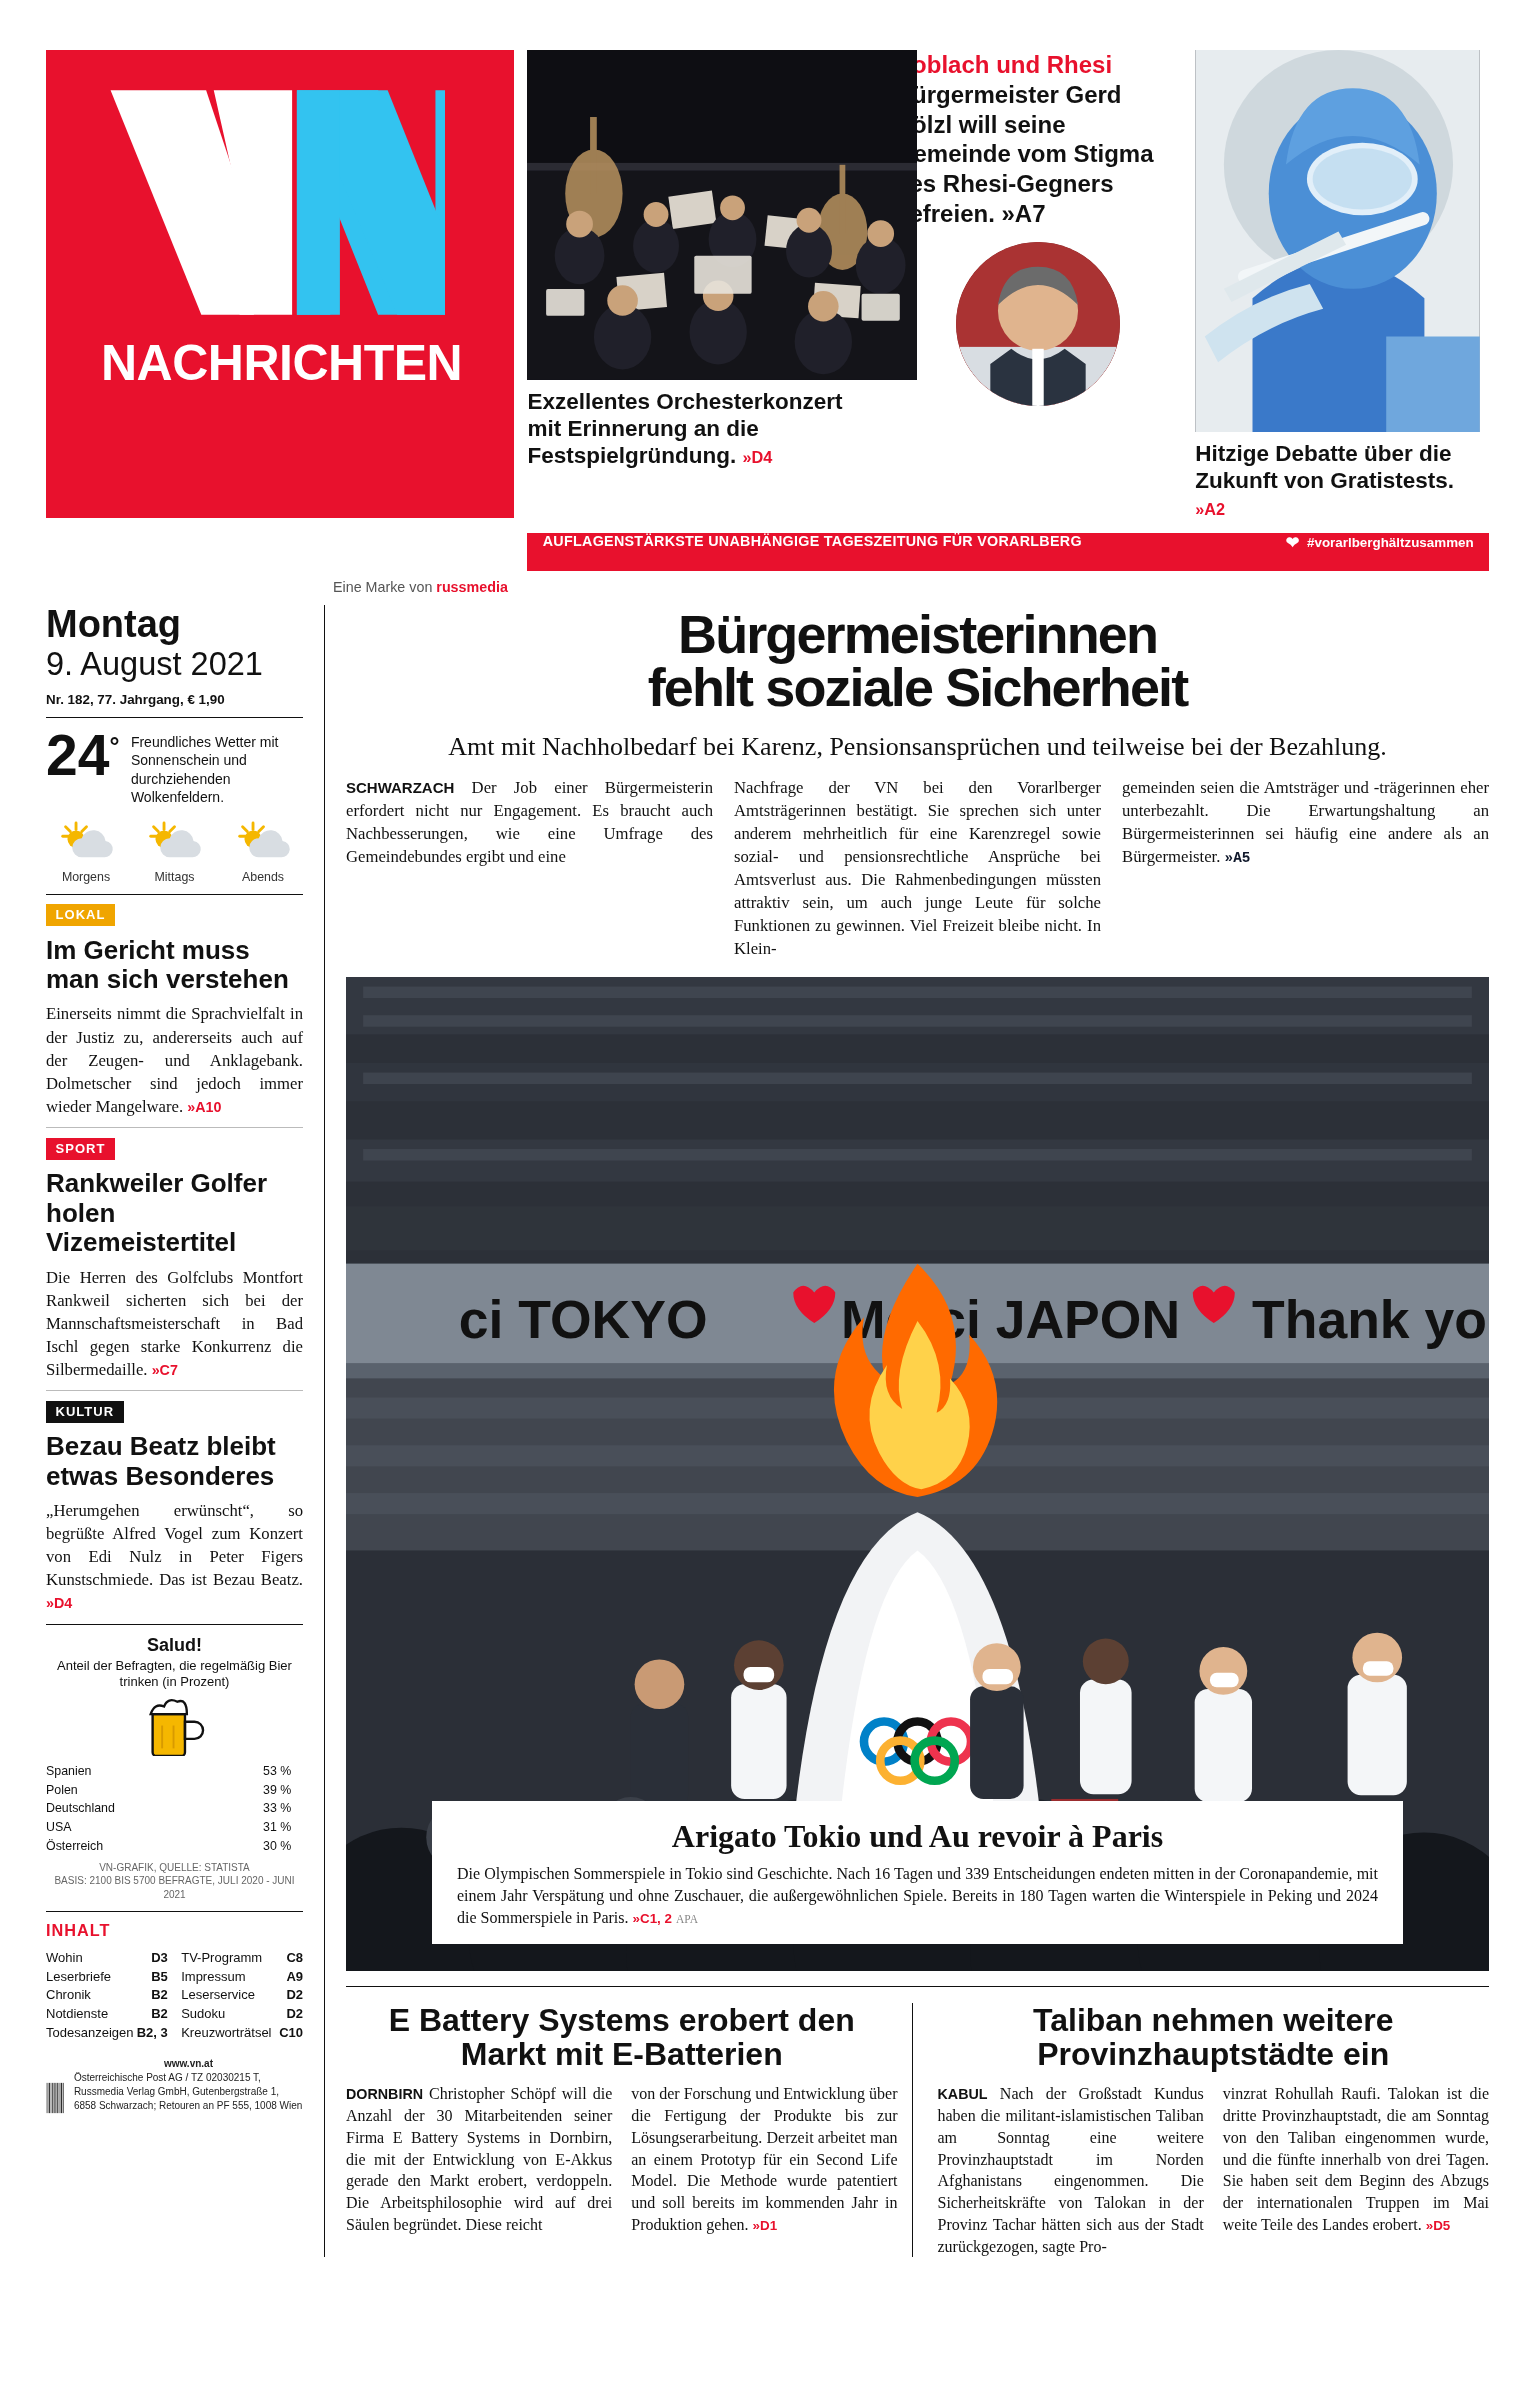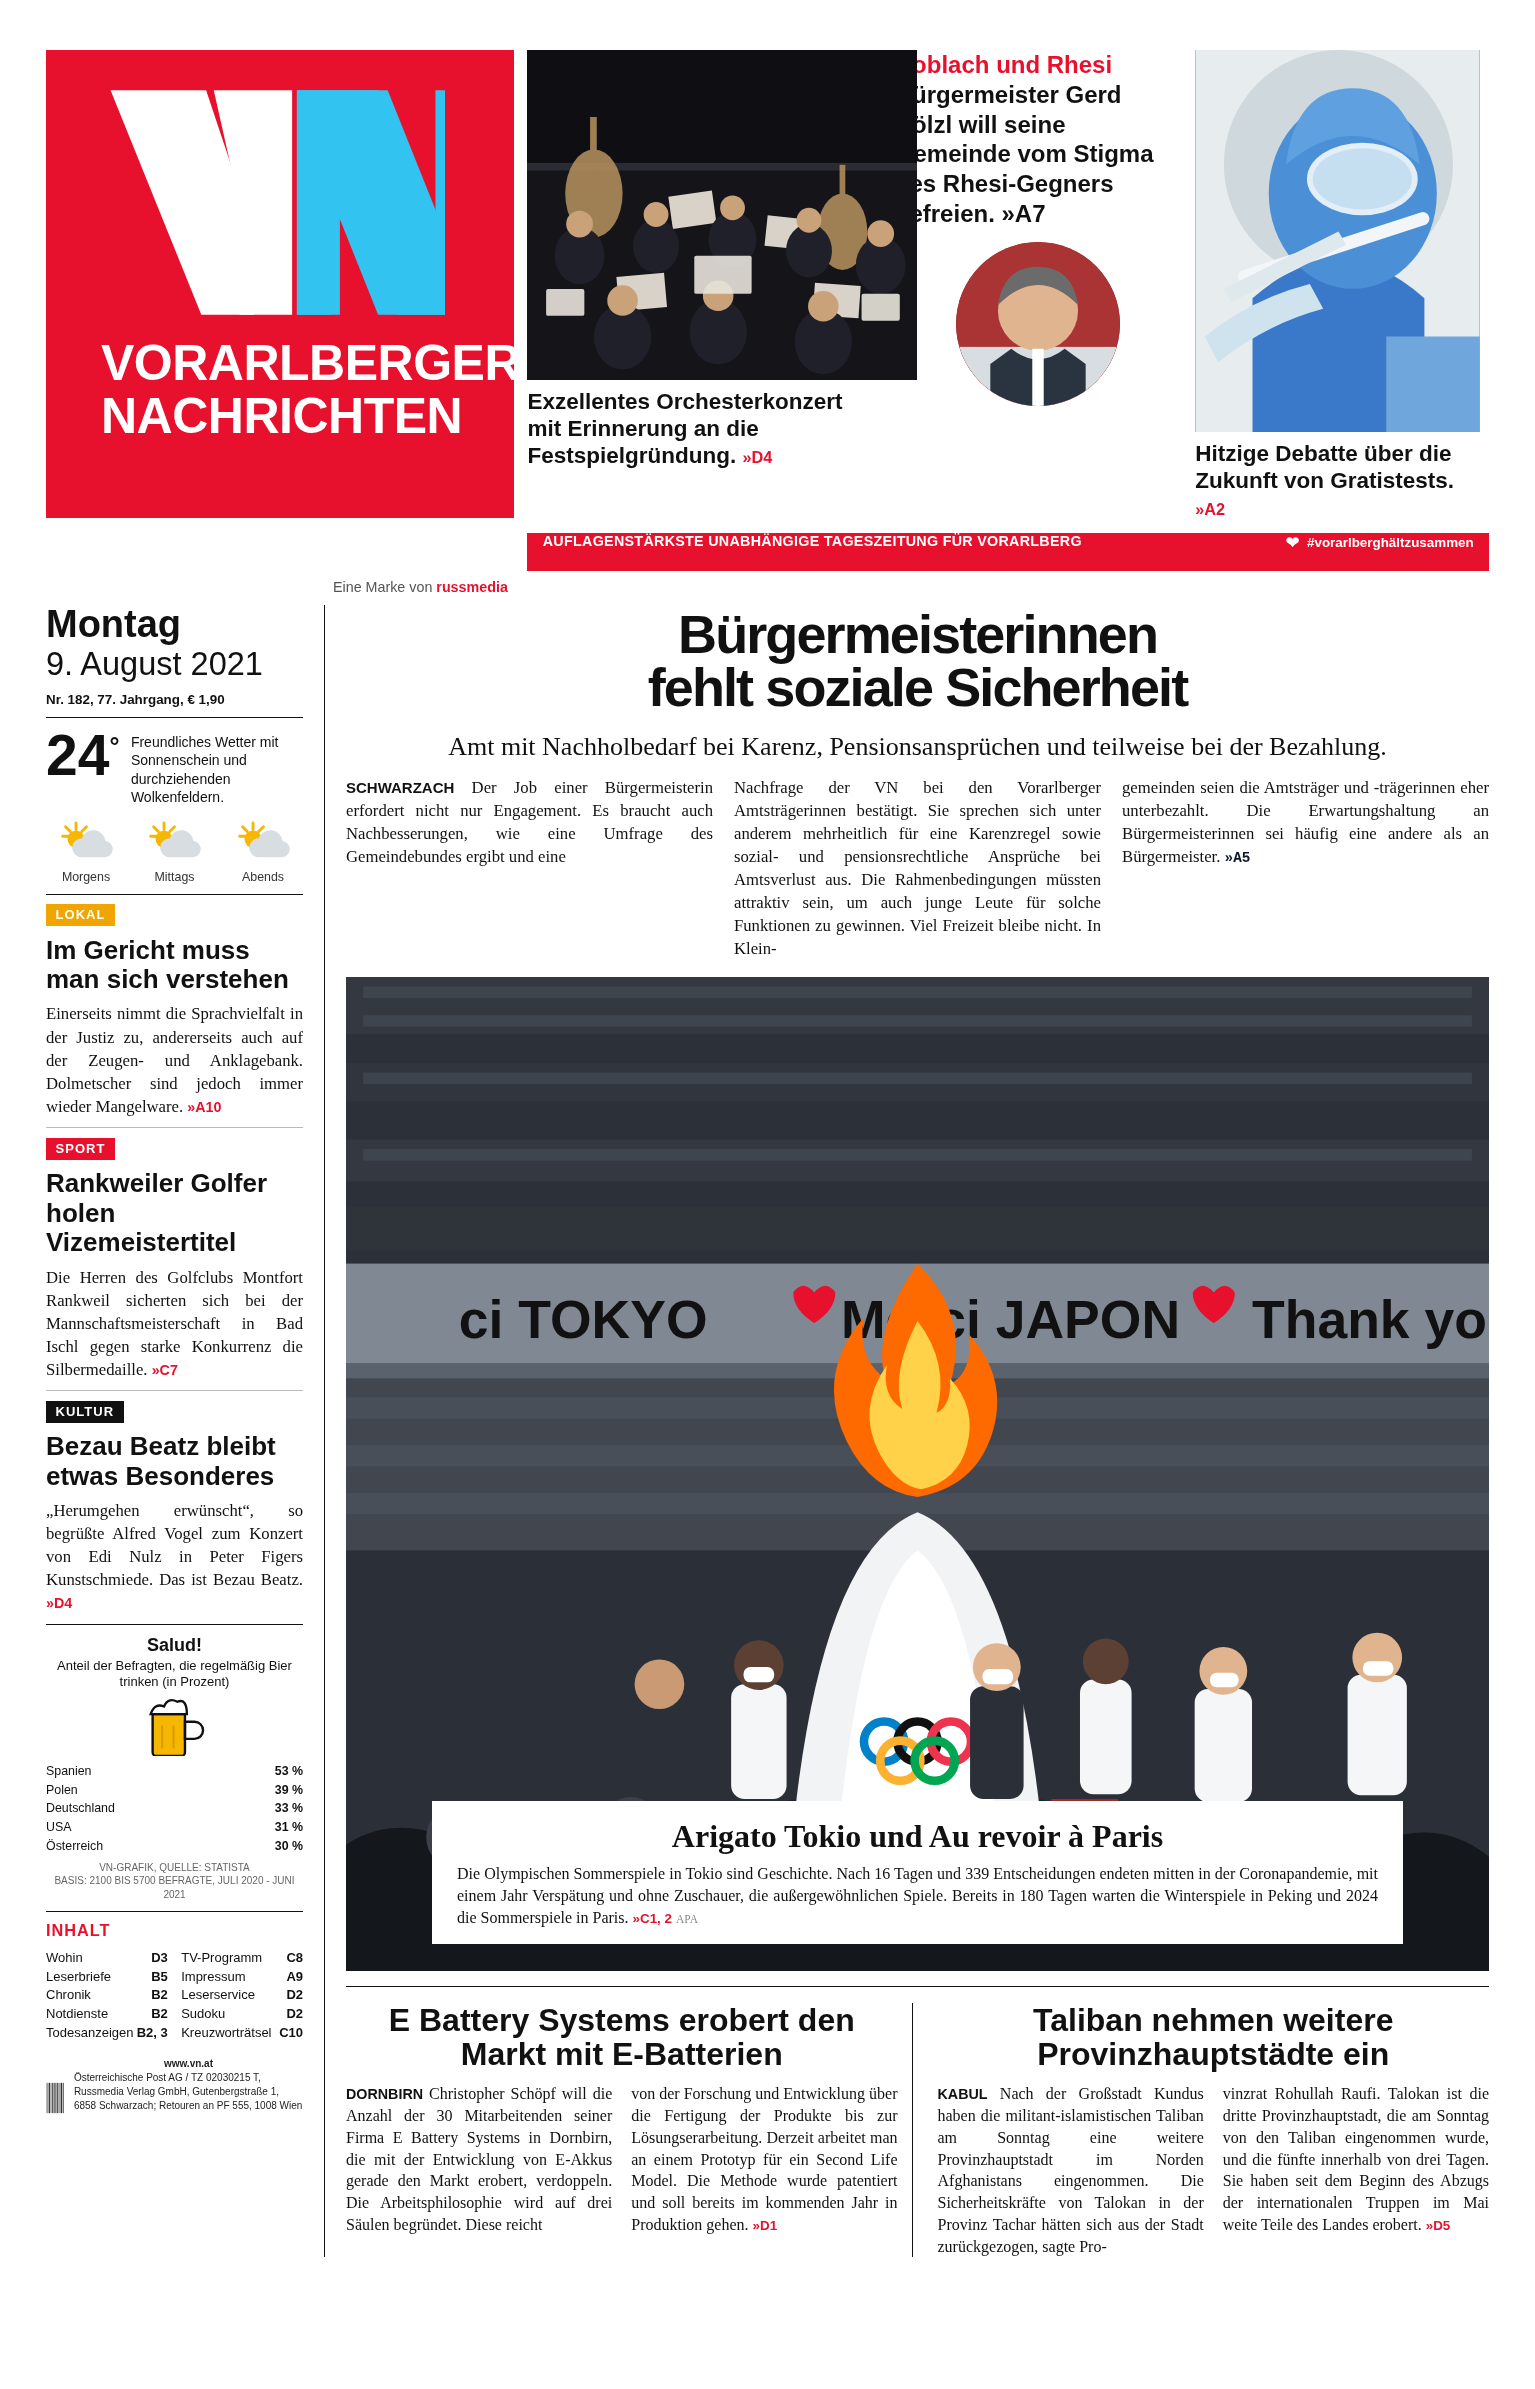--- a/index.html
+++ b/index.html
@@ -100,21 +100,21 @@
 
   
   .chart-wrap { margin-top: 3.8px; }
   .chart-title { text-align: center; font-family: "Liberation Sans", sans-serif; font-weight: 700; font-size: 18px; }
   .chart-sub { text-align: center; font-family: "Liberation Sans", sans-serif; font-size: 13px; line-height: 1.3; margin-top: 1.9px;}
   .beer { text-align: center; margin: 5.7px 0 3.8px; }
   .bar-row { display: flex; align-items: center; font-family: "Liberation Sans", sans-serif; font-size: 12.4px; margin-bottom: 4.8px;}
   .bar-label { width: 78px; }
   .bar-track { flex: 1; height: 12.4px; position: relative; }
   .bar-fill { height: 12.4px; background: #e8112d; }
-  .bar-val { width: 40px; text-align: right; font-weight: 700; }
+  .bar-val { width: 40px; text-align: left; font-weight: 400; }
   .chart-src { font-family: "Liberation Sans", sans-serif; font-size: 10px; color: #666; line-height: 1.35; margin-top: 7.6px; text-align: center;}
 
   .inhalt-tag { color: #e8112d; font-family: "Liberation Sans", sans-serif; font-weight: 700; font-size: 16.3px; letter-spacing: 1px; }
   .toc { display: flex; gap: 13.4px; margin-top: 7.6px; font-family: "Liberation Sans", sans-serif; font-size: 13px; }
   .toc-col { flex: 1; }
   .toc-row { display: flex; justify-content: space-between; padding: 1.9px 0; }
   .toc-row b { font-weight: 700; }
 
   .barcode-row { display: flex; align-items: flex-start; gap: 9.6px; margin-top: 15.3px;}
   .barcode { width: 50px; height: 82px; }
@@ -164,21 +164,20 @@
 
     <div class="logo-box">
       <svg class="logo-mark" viewBox="0 0 360 235">
         <polygon points="10,0 110,0 160,150 160,235 105,235 10,0" fill="#ffffff"></polygon>
         <polygon points="118,0 200,0 200,235 145,235 145,120" fill="#ffffff"></polygon>
         <polygon points="205,0 290,0 350,150 350,0 360,0 360,235 290,235 240,110 240,235 205,235" fill="#33c3f0"></polygon>
         <rect x="205" y="0" width="45" height="235" fill="#33c3f0"></rect>
         <polygon points="250,0 300,0 360,150 360,235 310,235 250,90" fill="#33c3f0"></polygon>
       </svg>
       <div class="logo-title">
-        <div>VORARLBERGER</div>
         <div>NACHRICHTEN</div>
       </div>
     </div>
 
     <div class="top-right">
       <div class="top-cols">
 
         <div class="tc tc1">
           <div class="tc-photo orch">
             <svg viewBox="0 0 408 345" width="390" height="330">

